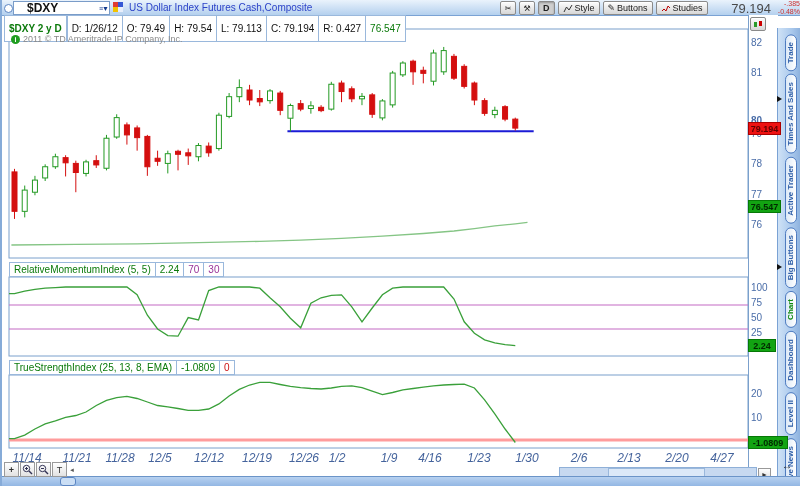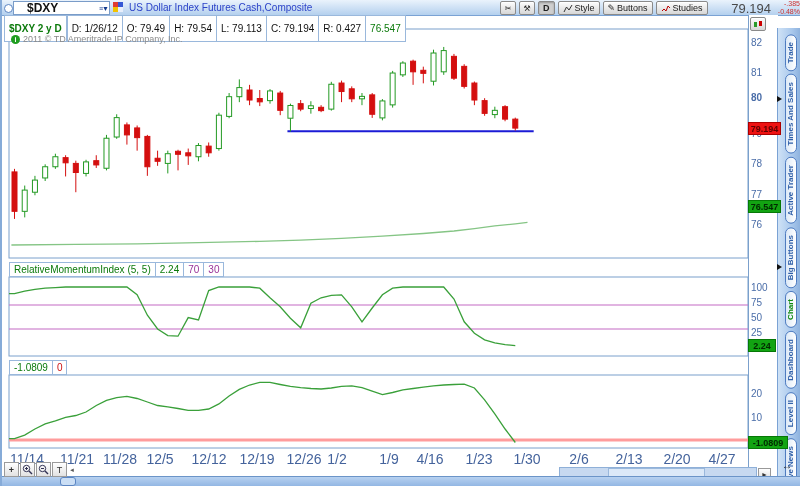--- a/index.html
+++ b/index.html
@@ -37,21 +37,21 @@
          font-size:10px;white-space:nowrap;background:#fff;}
   .hcell:first-child{border-left:1px solid #9ab8dc;}
   .green{color:#0b7a0b;} .bold{font-weight:bold;} .purple{color:#993399;} .red{color:#cc1111;}
   .axis-btn{position:absolute;left:748px;top:17px;width:15px;height:12px;}
   
   .study-row{position:absolute;left:7px;height:15px;display:flex;align-items:stretch;background:#fff;z-index:2;}
   
   .axis-col{position:absolute;left:746px;top:15px;width:29px;height:461px;background:#fff;
             border-left:1px solid #7ba0cc;}
   .ylab{position:absolute;font-size:10px;color:#4a6da8;left:749px;pointer-events:none;}
-  .xlab{position:absolute;top:451px;width:40px;text-align:center;font-size:14px;color:#44639c;pointer-events:none;}
+  .xlab{position:absolute;top:451px;width:40px;text-align:center;font-size:12px;color:#44639c;pointer-events:none;font-style:italic;}
   .badge{position:absolute;left:746px;height:11px;font-size:9px;font-weight:bold;
          display:flex;align-items:center;justify-content:center;z-index:3;}
   .badge.redbg{background:#ee1212;color:#5d0000;border:1px solid #a00;}
   .badge.greenbg{background:#12a412;color:#002a00;border:1px solid #067806;}
   
   .annot{position:absolute;font-size:13px;font-weight:bold;color:#1b1bd6;white-space:nowrap;z-index:2;}
   .copyright{position:absolute;left:9px;top:34px;font-size:9px;color:#8a8a8a;display:flex;
              align-items:center;gap:3px;z-index:2;}
   .info-dot{width:9px;height:9px;border-radius:50%;background:#1f9d1f;color:#fff;font-size:7px;
             font-weight:bold;display:flex;align-items:center;justify-content:center;}
@@ -286,33 +286,34 @@
 
 
   <div class="study-row" style="top:262px;">
     <span class="hcell green">RelativeMomentumIndex (5, 5)</span>
     <span class="hcell green">2.24</span>
     <span class="hcell purple">70</span>
     <span class="hcell purple">30</span>
   </div>
 
   <div class="study-row" style="top:360px;">
+    <span class="hcell green">TrueStrengthIndex (25, 13, 8, EMA)</span>
     <span class="hcell green">-1.0809</span>
     <span class="hcell red">0</span>
   </div>
 
   <div class="badge redbg" style="top:122px;width:31px;">79.194</div>
   <div class="badge greenbg" style="top:200px;width:31px;">76.547</div>
   <div class="badge greenbg" style="top:339px;width:26px;">2.24</div>
   <div class="badge greenbg" style="top:436px;width:38px;">-1.0809</div>
 
   <div id="ylabels">
       <span class="ylab" style="top: 37px;">82</span>
       <span class="ylab" style="top: 67.33px;">81</span>
-      <span class="ylab" style="top: 92px; font-weight: bold;">80</span>
+      <span class="ylab" style="top: 115px; font-weight: bold;">80</span>
       <span class="ylab" style="top: 127.99px;">79</span>
       <span class="ylab" style="top: 158.32px;">78</span>
       <span class="ylab" style="top: 188.65px;">77</span>
       <span class="ylab" style="top: 218.98px;">76</span>
       <span class="ylab" style="top: 282px;">100</span>
       <span class="ylab" style="top: 297px;">75</span>
       <span class="ylab" style="top: 312px;">50</span>
       <span class="ylab" style="top: 327px;">25</span>
       <span class="ylab" style="top: 388.4px;">20</span>
       <span class="ylab" style="top: 411.7px;">10</span>

